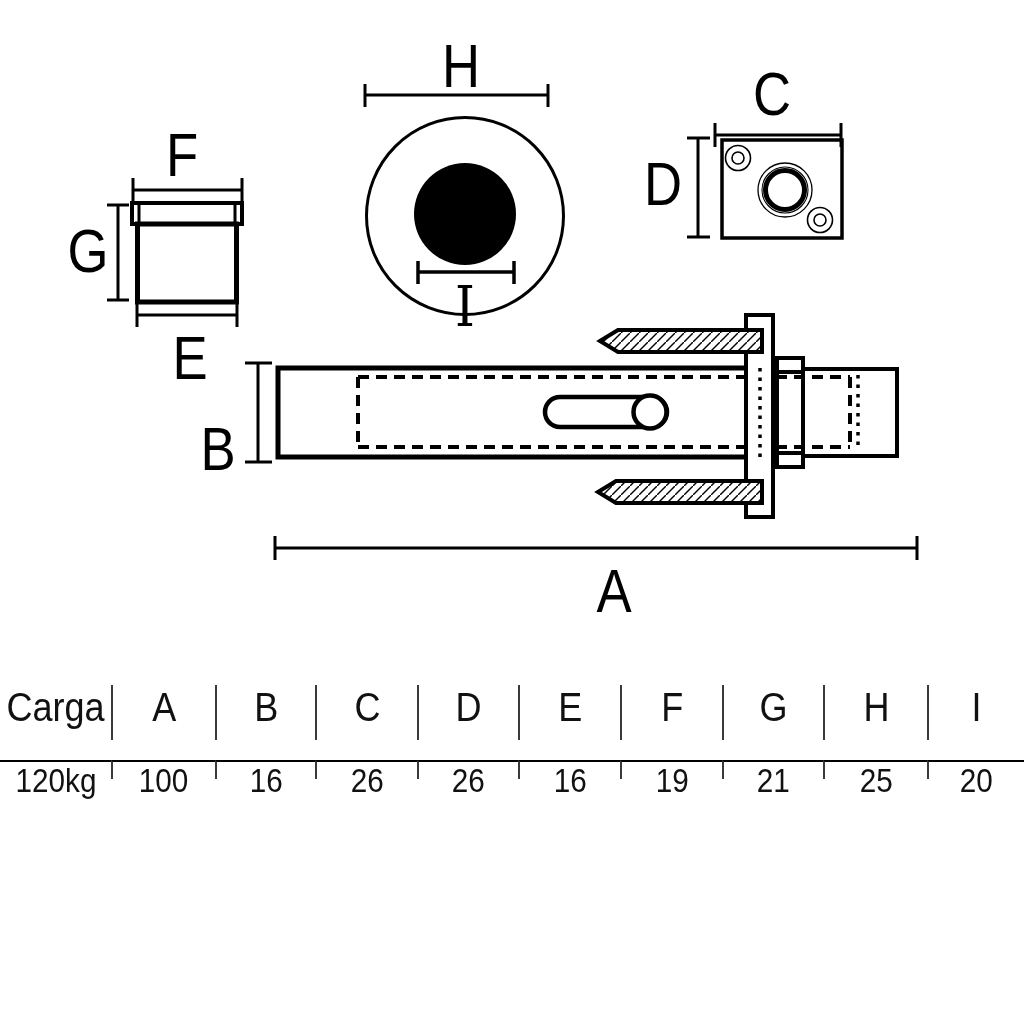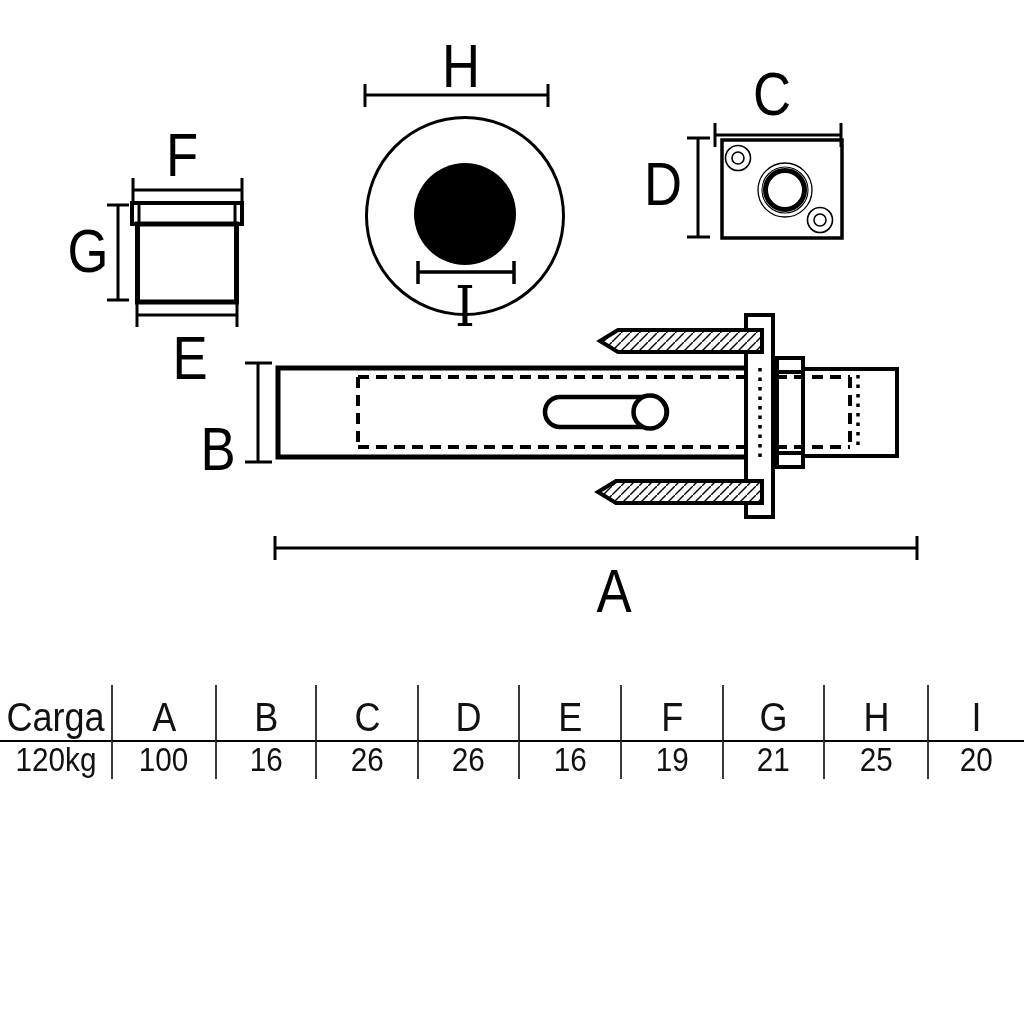--- a/index.html
+++ b/index.html
@@ -6,24 +6,24 @@
   #stage{position:relative;width:1024px;height:1024px;background:#ffffff;overflow:hidden;
          font-family:"Liberation Sans",sans-serif;}
   #drawing{position:absolute;left:0;top:0;}
   svg text{fill:#000;font-family:"Liberation Sans",sans-serif;font-weight:400;}
   svg text.dim-label{font-size:62px;}
   svg text.serif-label{font-family:"DejaVu Serif",serif;font-size:56px;}
   
   #dim-table{position:absolute;left:0;top:685px;width:1024px;height:94px;
     display:grid;grid-template-columns:111px 104px 100px 102px 101px 102px 102px 101px 104px 97px;
     grid-template-rows:55px 39px;}
-  #dim-table .cell{display:flex;align-items:flex-end;justify-content:center;
+  #dim-table .cell{display:flex;align-items:flex-start;justify-content:center;
     border-left:2px solid #3a3a3a;overflow:visible;}
   #dim-table .cell.first{border-left:none;}
-  #dim-table .cell.val{border-top:2px solid #000;}
+  #dim-table .cell.val{border-top:2px solid #000;margin-top:20px;}
   #dim-table .hdr span{font-size:40px;color:#111;display:inline-block;transform:scaleX(.9);}
   #dim-table .val span{font-size:33px;color:#111;display:inline-block;transform:scaleX(.9);}
 </style>
 </head>
 <body>
 
 <div id="stage">
 
 <svg id="drawing" width="1024" height="1024" viewBox="0 0 1024 1024">
   <defs>

